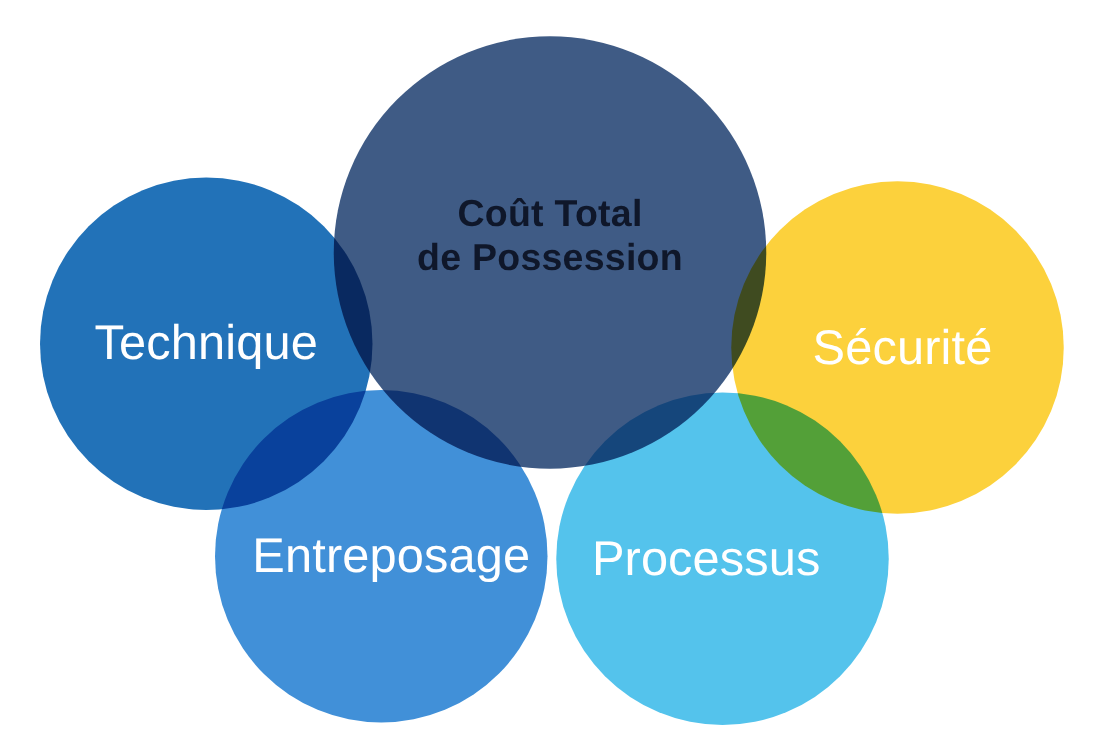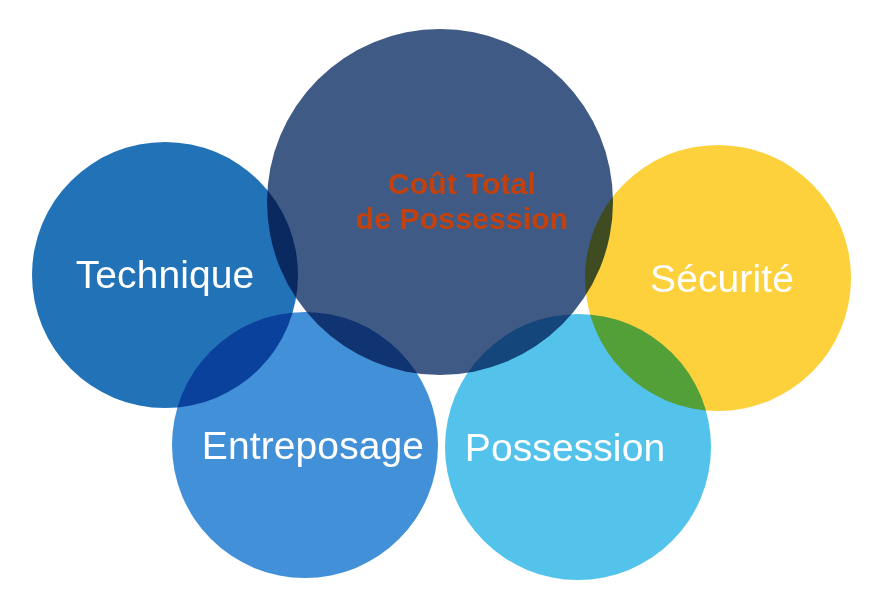--- a/index.html
+++ b/index.html
@@ -71,20 +71,20 @@
       <circle class="venn-circle" cx="165" cy="275" r="133" fill="#2272B8"></circle>
       <circle class="venn-circle" cx="718" cy="278" r="133" fill="#FCD13C"></circle>
       <circle class="venn-circle" cx="305" cy="445" r="133" fill="#4190D8"></circle>
       <circle class="venn-circle" cx="578" cy="447" r="133" fill="#54C3EC"></circle>
       <circle class="venn-circle" cx="440" cy="202" r="173" fill="#3F5B85"></circle>
     </g>
   </svg>
 
   <div class="label-layer">
     <div class="venn-label secondary" style="left: 165px; top: 275px; color: rgb(255, 255, 255);">Technique</div>
-    <div class="venn-label primary" style="left: 440px; top: 201px; color: #c2410c; margin-left: 22px;">Coût Total
+    <div class="venn-label primary" style="left: 440px; top: 189px; color: #0f172a;">Coût Total
 de Possession</div>
     <div class="venn-label secondary" style="left: 722px; top: 279px; color: rgb(255, 255, 255);">Sécurité</div>
     <div class="venn-label secondary" style="left: 313px; top: 446px; color: rgb(255, 255, 255);">Entreposage</div>
-    <div class="venn-label secondary" style="left: 565px; top: 448px; color: rgb(255, 255, 255);">Possession</div>
+    <div class="venn-label secondary" style="left: 565px; top: 448px; color: rgb(255, 255, 255);">Processus</div>
   </div>
 
 </div>
 
 </body></html>

